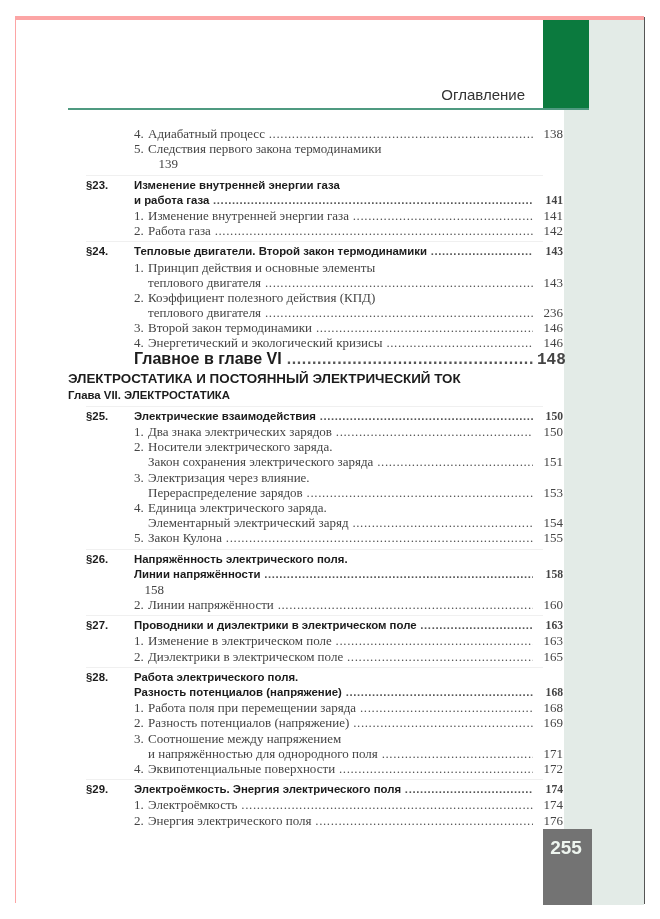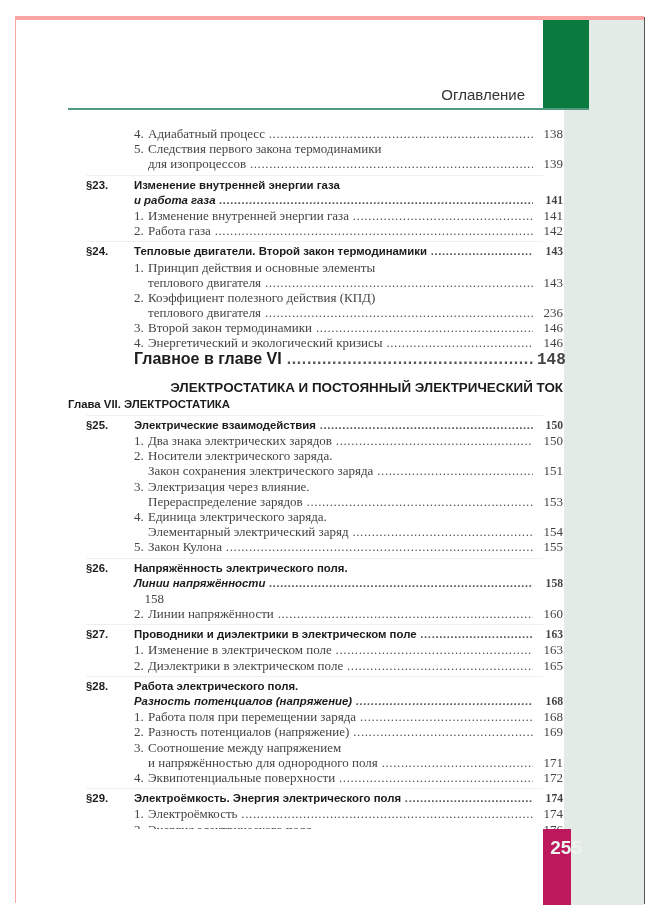--- a/index.html
+++ b/index.html
@@ -14,21 +14,21 @@
     background: #ffffff;
   }
   .side-col {
     position: absolute; left: 548px; top: 0; width: 80px; height: 885px;
     background: #e3ebe7;
   }
   .green-tab {
     position: absolute; left: 527px; top: 0; width: 46px; height: 88px; background: #0b7a3e;
   }
   .page-box {
-    position: absolute; left: 527px; top: 809px; width: 28px; height: 76px; background: #be185d;
+    position: absolute; left: 527px; top: 809px; width: 49px; height: 76px; background: #737373;
   }
   .page-box-white {
     position: absolute; left: 0; top: 809px; width: 527px; height: 76px; background: #fff;
   }
   .page-num {
     position: absolute; left: 0; top: 8px; width: 46px; text-align: center;
     font-family: "Liberation Sans", sans-serif; font-weight: bold; font-size: 19px; color: #eef5ef;
   }
   .header-title {
     position: absolute; right: 115px; top: 66px;
@@ -52,28 +52,28 @@
   .row .pg { width: 26px; text-align: right; padding-left: 4px; color: #444; }
   .row.nolead .lead::after { content: ""; }
   .row.nolead .pg { visibility: hidden; }
   .sub { padding-left: 118px; }
   .sub .num { display: inline-block; width: 14px; }
   .sub.cont { padding-left: 132px; }
   .par {
     font-family: "Liberation Sans", sans-serif; font-weight: bold; color: #1c1c1c; font-size: 11.4px;
   }
   .par .sec { display: inline-block; width: 48px; margin-left: 70px; }
-  .par.cont .lead { padding-left: 118px; font-style: italic; }
+  .par.cont .lead { padding-left: 118px; }
   .par .pg { font-family: "Liberation Serif", serif; font-weight: bold; color: #444; font-size: 11.6px; }
   .main-lbl { padding-left: 118px; font-family: "Liberation Sans", sans-serif; font-weight: bold; color: #1c1c1c; font-size: 16px; }
   .main-lbl .pg { font-family: Liberation Mono, monospace; font-weight: bold; color: #444; }
   .gap { height: 3px; border-bottom: 1px solid #f0f0f0; margin: 0 20px 2px 70px; }
   .part-title {
     font-family: "Liberation Sans", sans-serif; font-weight: bold; font-size: 13.4px; color: #1c1c1c;
-    padding-left: 52px; height: 18px; line-height: 18px; margin-top: 13px; text-align: right;
+    padding-left: 52px; height: 18px; line-height: 18px; margin-top: 4px;
   }
   .chapter-title {
     font-family: "Liberation Sans", sans-serif; font-weight: bold; font-size: 11.4px; color: #1c1c1c;
     padding-left: 52px; height: 15px; line-height: 15px;
   }
   .row .txt { white-space: nowrap; }
 </style>
 </head>
 <body>
 
@@ -86,21 +86,20 @@
   <div class="toc" id="toc">
       <div class="row sub">
         <span class="lead"><span class="num">4.</span><span class="txt">Адиабатный процесс</span></span>
         <span class="pg">138</span>
       </div>
       <div class="row sub nolead">
         <span class="lead"><span class="num">5.</span><span class="txt">Следствия первого закона термодинамики</span></span>
         <span class="pg"></span>
       </div>
       <div class="row sub cont">
-        <span class="lead"><span class="txt">для изопроцессов</span></span>
         <span class="pg">139</span>
       </div>
       <div class="gap"></div>
       <div class="row par nolead">
         <span class="lead"><span class="sec">§23.</span><span class="txt">Изменение внутренней энергии газа</span></span>
         <span class="pg"></span>
       </div>
       <div class="row par cont">
         <span class="lead"><span class="txt">и работа газа</span></span>
         <span class="pg">141</span>

